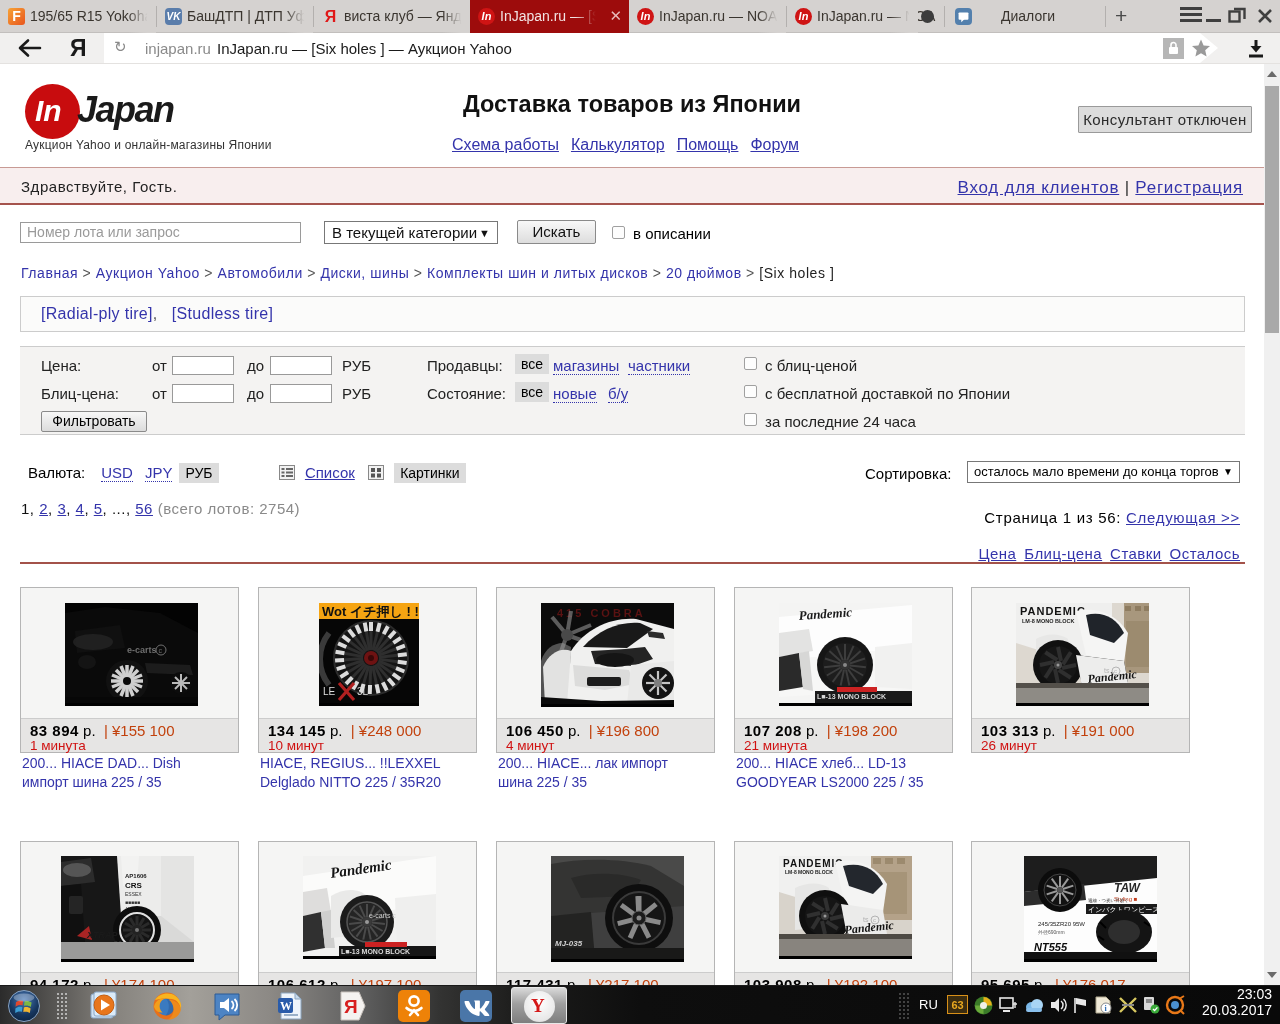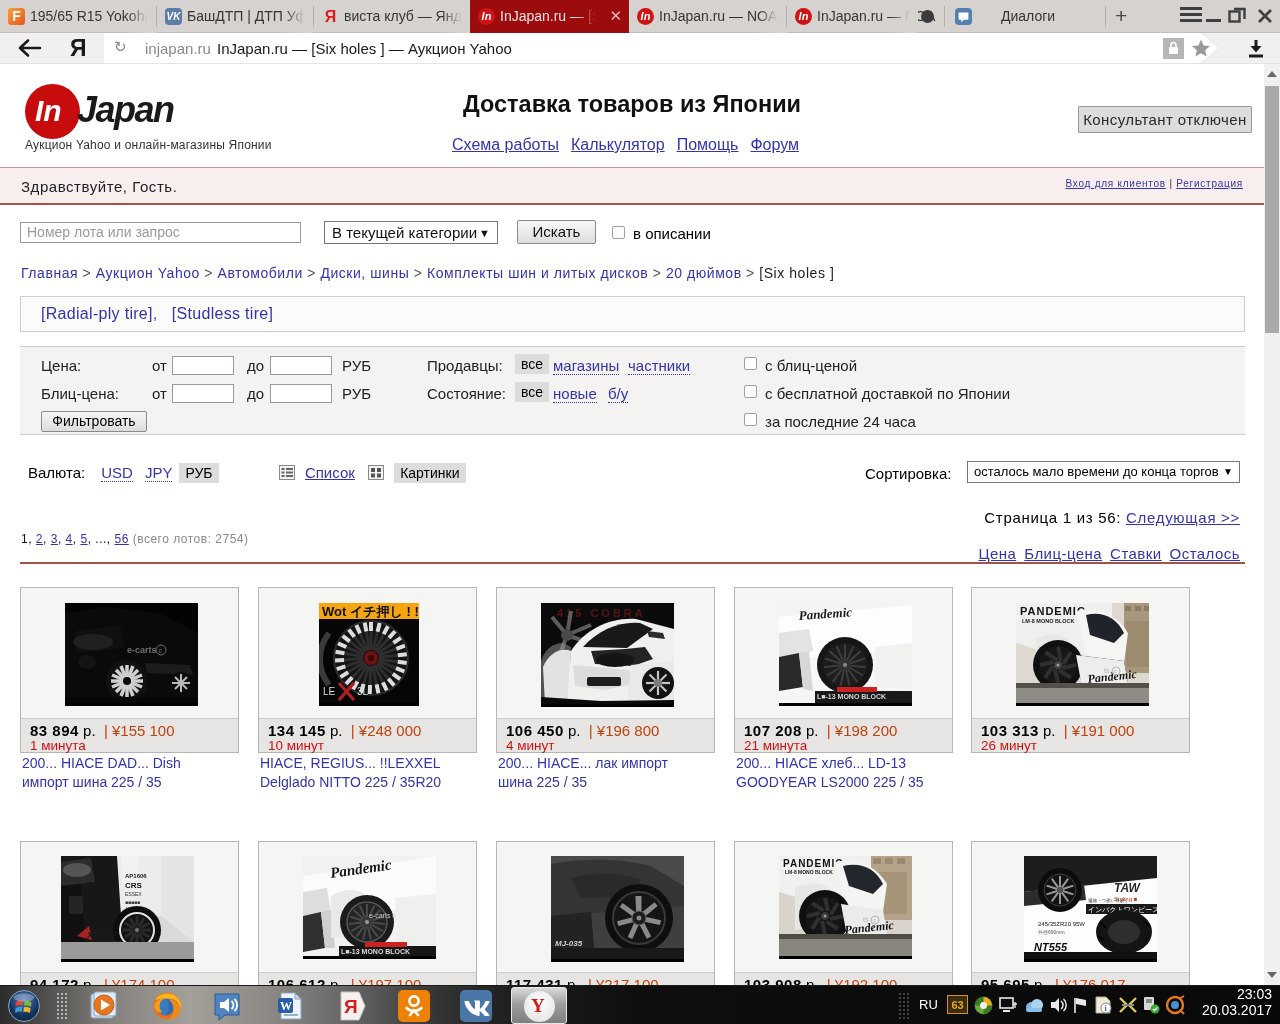--- a/index.html
+++ b/index.html
@@ -26,21 +26,21 @@
 #logo-in{position:absolute;left:35px;top:30px;color:#fff;font-size:30px;font-weight:bold;font-style:italic}
 #logo-japan{position:absolute;left:77px;top:25px;color:#1a1a1a;font-size:36px;font-weight:bold;font-style:italic;letter-spacing:-1.5px}
 #tagline{position:absolute;left:25px;top:74px;font-size:12px;color:#333;letter-spacing:.2px}
 #bigtitle{position:absolute;left:0;top:27px;width:1264px;text-align:center;font-size:23.5px;font-weight:bold;color:#111}
 #hnav{position:absolute;left:452px;top:72px;font-size:16px}
 #hnav a{margin-right:12px}
 #consult{position:absolute;left:1078px;top:42px;width:174px;height:27px;background:#dcdcdc;border:1px solid #9a9a9a;border-radius:1px;font-size:15px;color:#2a2a2a;text-align:center;line-height:25px;letter-spacing:.4px}
 
 #pinkbar{position:absolute;left:0;top:103px;width:1264px;height:38px;background:#f8eeee;border-top:1px solid #c89a94;border-bottom:2px solid #a5534d}
 #hello{position:absolute;left:21px;top:10px;font-size:15px;color:#222;letter-spacing:.55px}
-#loginlinks{position:absolute;right:21px;top:10px;font-size:10px;letter-spacing:.75px}
+#loginlinks{position:absolute;right:21px;top:10px;font-size:17px;letter-spacing:.75px}
 
 #q{position:absolute;left:20px;top:158px;width:281px;height:21px;border:1px solid #9a9a9a;background:#fff;font-size:14px;color:#9a9a9a;padding-left:6px;line-height:19px}
 #catsel{position:absolute;left:324px;top:157px;width:174px;height:23px;border:1px solid #777;background:#fff;font-size:15px;color:#111;line-height:21px;padding-left:7px}
 #catsel .ar{position:absolute;right:7px;top:1px;font-size:11px}
 #searchbtn{position:absolute;left:517px;top:156px;width:79px;height:24px;background:linear-gradient(#f8f8f8,#ddd);border:1px solid #8a8a8a;border-radius:2px;text-align:center;font-size:15px;line-height:22px;color:#111}
 .cb{position:absolute;width:13px;height:13px;background:#fdfdfd;border:1px solid #a0a0a0;border-radius:2px}
 #cb-desc{left:612px;top:162px}
 #desclab{position:absolute;left:633px;top:161px;font-size:15px}
 
 #crumbs{position:absolute;left:21px;top:201px;font-size:14px;color:#555;letter-spacing:.55px}
@@ -52,21 +52,21 @@
 #filter{position:absolute;left:20px;top:282px;width:1225px;height:89px;background:#f4f3f2;border-top:1px solid #ccc;border-bottom:1px solid #ccc;font-size:15px}
 #filter .lab{position:absolute;color:#222}
 .finput{position:absolute;width:62px;height:19px;background:#fff;border:1px solid #999}
 #fbtn{position:absolute;left:21px;top:64px;width:106px;height:21px;background:linear-gradient(#f7f7f7,#dcdcdc);border:1px solid #8a8a8a;border-radius:2px;text-align:center;font-size:14px;line-height:19px}
 
 #currow{position:absolute;left:28px;top:400px;font-size:15px}
 #sortlab{position:absolute;left:865px;top:401px;font-size:15px}
 #sortsel{position:absolute;left:967px;top:397px;width:273px;height:22px;border:1px solid #777;background:#fff;font-size:13px;line-height:20px;padding-left:6px}
 #sortsel .ar{position:absolute;right:6px;top:0;font-size:10px}
 
-#pag{position:absolute;left:21px;top:468px;font-size:12px;color:#111;letter-spacing:.5px}
+#pag{position:absolute;left:21px;top:436px;font-size:15px;color:#111;letter-spacing:.5px}
 #pageinfo{position:absolute;right:24px;top:445px;font-size:15px;letter-spacing:.7px}
 #sortlinks{position:absolute;right:24px;top:481px;font-size:15px}
 #sortlinks a{margin-left:8px;letter-spacing:.45px}
 #redline{position:absolute;left:20px;top:498px;width:1225px;height:2px;background:#a3524a}
 
 .card{position:absolute;width:219px;height:166px;border:1px solid #b5b5b5;background:#f5f5f4}
 .pic{position:absolute;background:#000;overflow:hidden}
 .pricebar{position:absolute;left:0;bottom:0;width:217px;height:34px;background:#e6e5e4;border-top:1px solid #ccc}
 .pr{position:absolute;left:9px;top:3px;font-size:15px;white-space:nowrap}
 .pr b{font-size:15px;letter-spacing:.5px}

